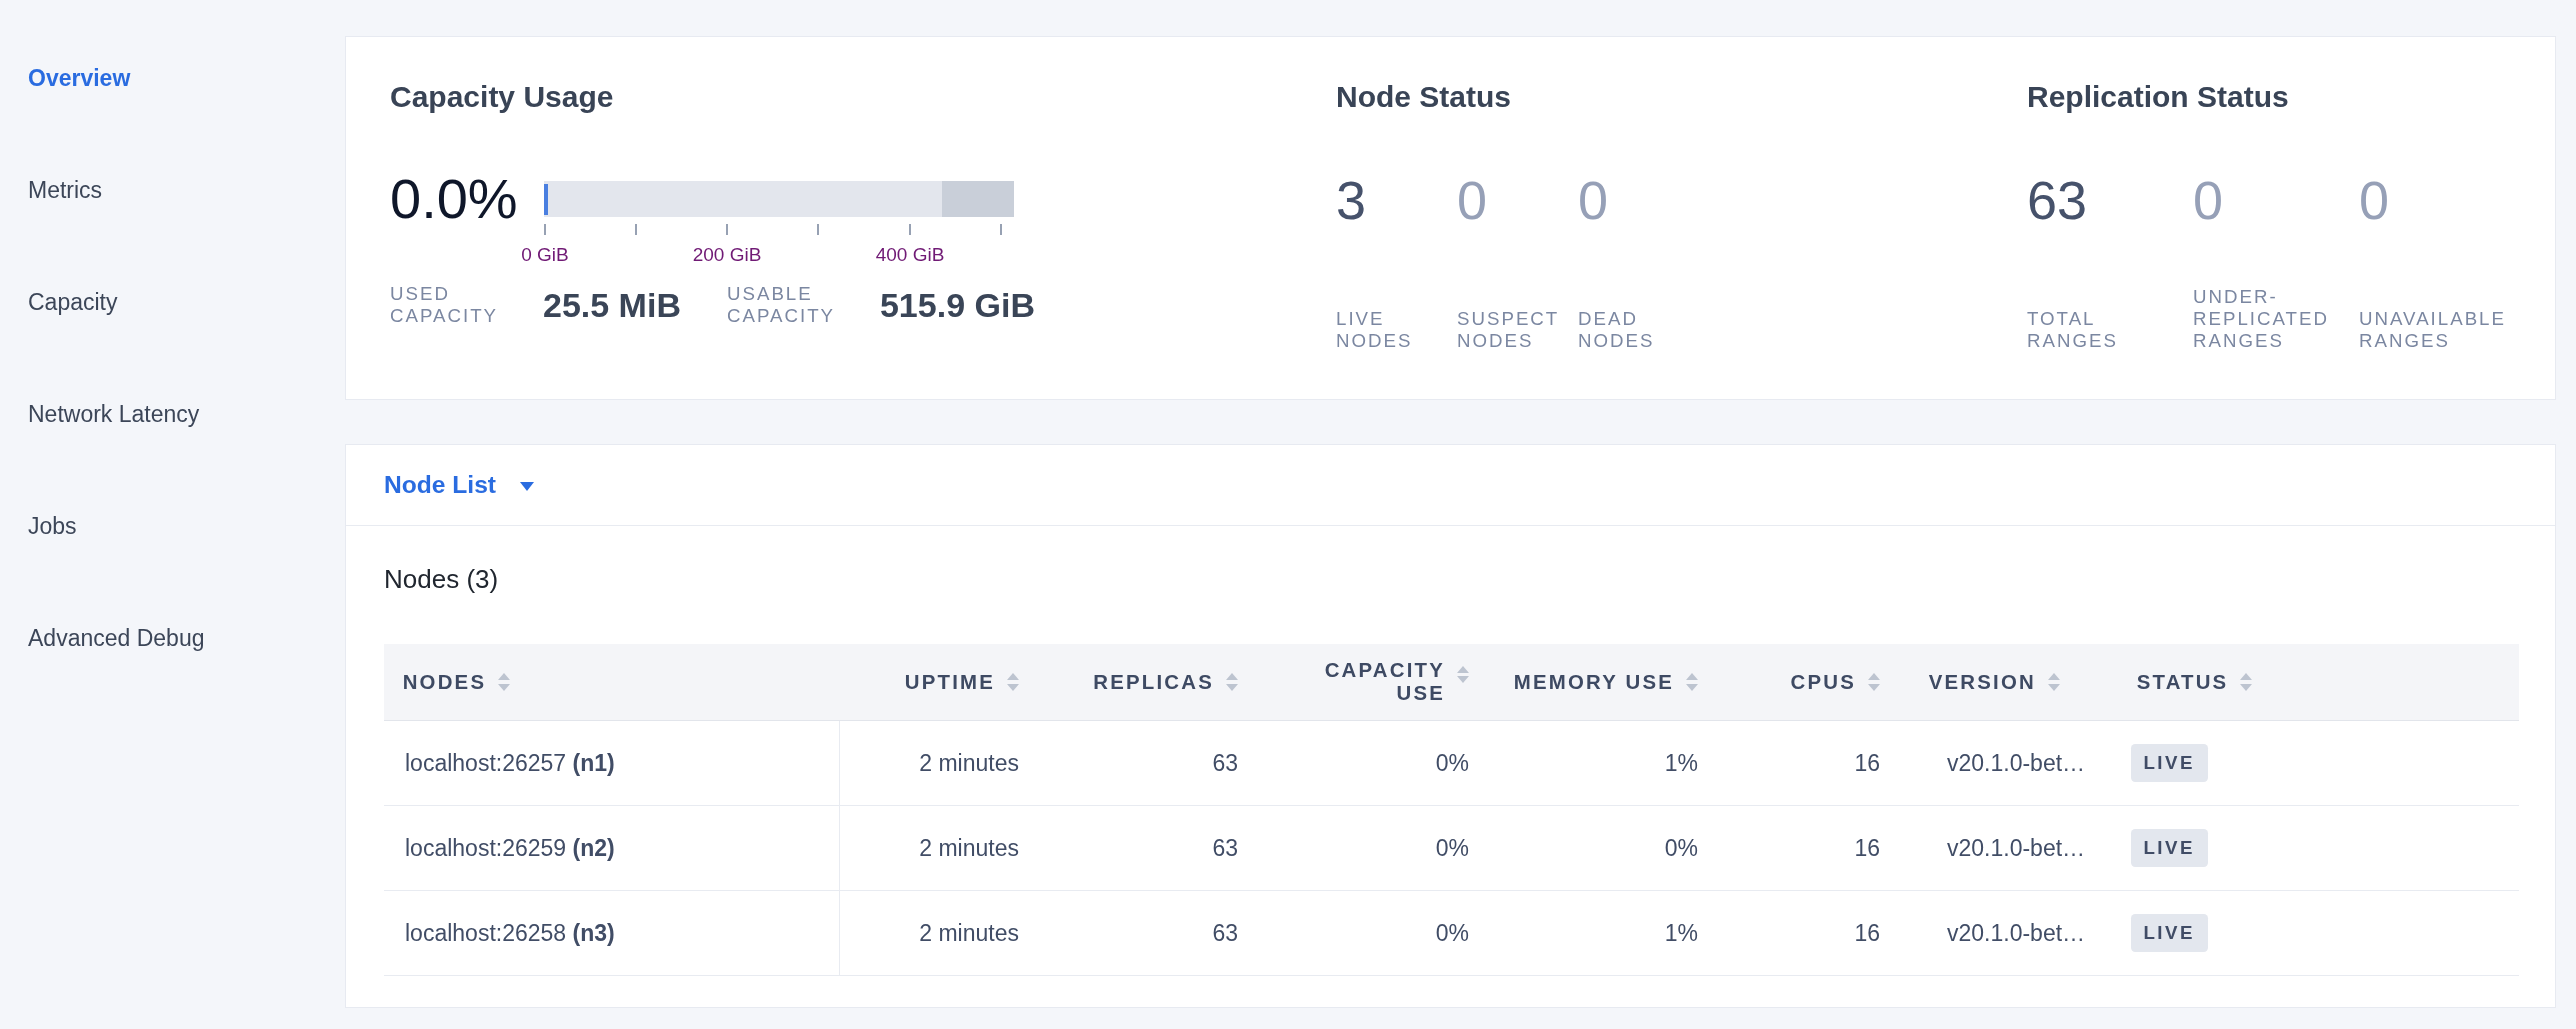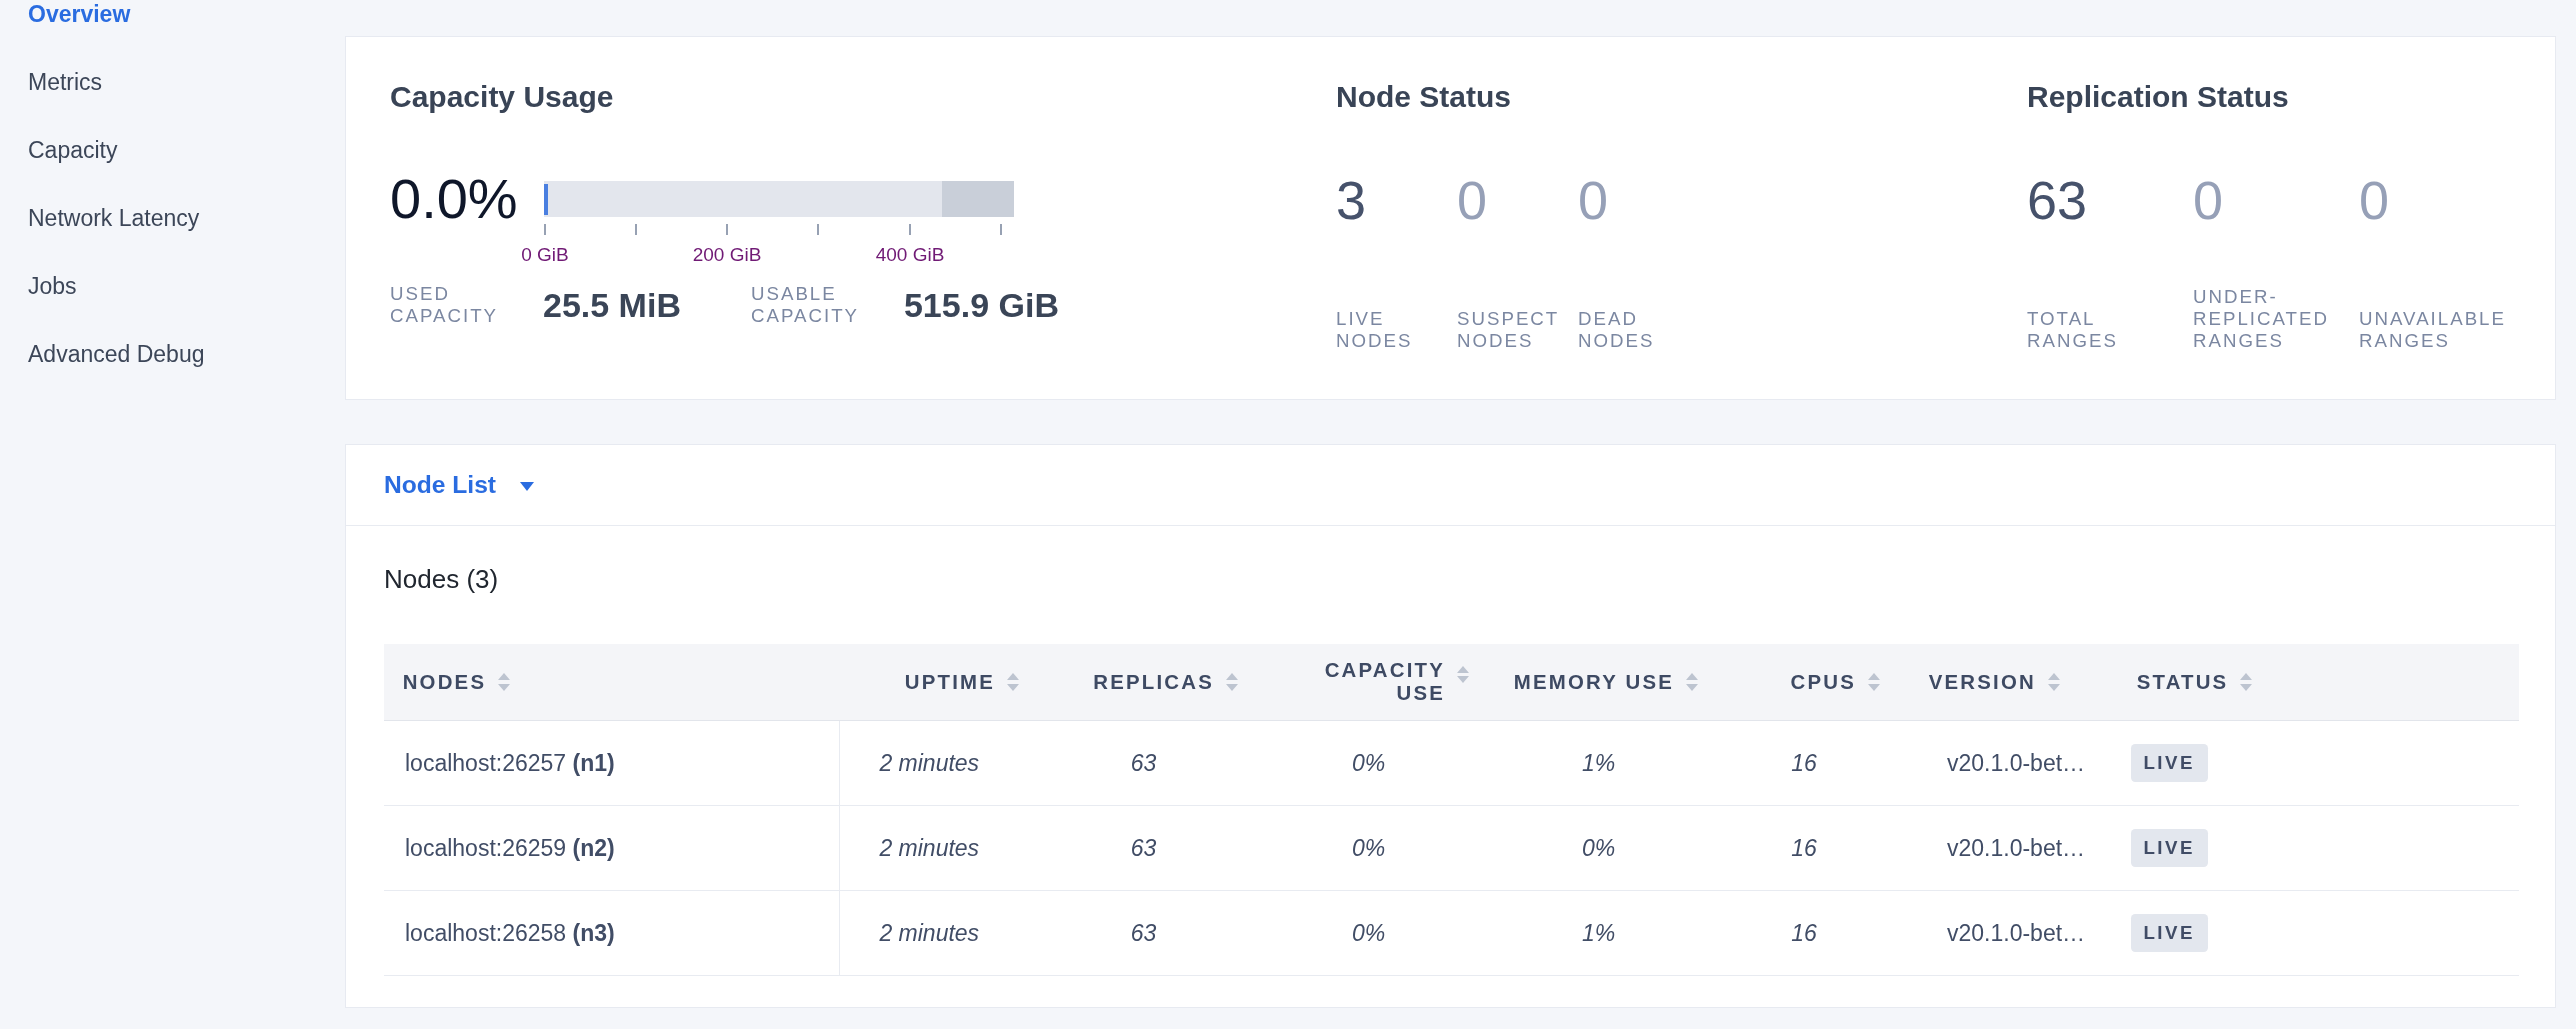--- a/index.html
+++ b/index.html
@@ -4,21 +4,21 @@
 <style>
   html,body{margin:0;padding:0;}
   body{
     width:2576px;height:1030px;position:relative;overflow:hidden;
     background:#f4f6fa;
     font-family:"Liberation Sans","DejaVu Sans",sans-serif;
     color:#414d66;
   }
   
   .sidebar{position:absolute;left:28px;top:0.8px;width:289px;}
-  .side-item{height:68px;display:flex;align-items:flex-start;font-size:23px;color:#3c4658;cursor:pointer;}
+  .side-item{height:68px;display:flex;align-items:center;font-size:23px;color:#3c4658;cursor:pointer;margin-top:44px;}
   .side-item.active{color:#2a6ce0;font-weight:700;}
   
   .card{position:absolute;background:#ffffff;border:0.8px solid #e7eaf1;box-sizing:border-box;}
   #card-top{left:345px;top:36px;width:2211px;height:364px;}
   #card-nodes{left:345px;top:444px;width:2211px;height:564px;}
   
   .sec{position:absolute;top:45px;}
   #sec-capacity{left:44px;}
   #sec-nodestatus{left:990px;}
   #sec-replication{left:1681px;}
@@ -29,21 +29,21 @@
   .stat-value.dim{color:#96a0b7;}
   #sec-nodestatus .stat-value{width:121px;}
   #sec-replication .stat-value{width:166px;}
   .labels{position:absolute;left:0;top:175px;height:95px;display:flex;align-items:flex-end;}
   .stat-label{font-size:18.7px;letter-spacing:2px;color:#7b87a1;line-height:22px;white-space:pre-line;}
   #sec-nodestatus .stat-label{width:121px;}
   #sec-replication .stat-label{width:166px;}
   
   .cap-stats{position:absolute;left:0;top:175px;height:95px;display:flex;align-items:center;}
   .cap-label{width:129px;}
-  .cap-value{font-size:34px;font-weight:700;color:#3a4557;line-height:36px;margin-left:24px;margin-right:70px;white-space:nowrap;}
+  .cap-value{font-size:34px;font-weight:700;color:#3a4557;line-height:36px;margin-left:24px;margin-right:46px;white-space:nowrap;}
   
   .gauge{position:absolute;left:154px;top:99px;width:470px;height:36px;}
   .bar-light{position:absolute;left:0;top:0;width:398px;height:36px;background:#e3e6ed;}
   .bar-dark{position:absolute;left:398px;top:0;width:72px;height:36px;background:#c9cfd9;}
   .bar-used{position:absolute;left:0;top:2.5px;width:4.2px;height:31px;background:#4a7fe0;}
   .tick{position:absolute;top:43px;width:1.7px;height:11px;background:#97a1b3;}
   .tick-label{position:absolute;top:63px;width:136px;text-align:center;font-size:19px;color:#701a75;white-space:nowrap;}
   
   .nodelist-bar{position:absolute;left:0;top:0;right:0;height:81px;border-bottom:0.8px solid #e8ebf1;display:flex;align-items:center;padding-left:38px;box-sizing:border-box;cursor:pointer;}
   .nodelist-label{font-size:24.6px;font-weight:600;color:#2a6ce0;}
@@ -57,21 +57,21 @@
   .th-inner{display:flex;align-items:center;gap:12px;}
   th.al-right .th-inner{justify-content:flex-end;}
   th.al-right .th-label{text-align:right;}
   th.wrap .th-label{max-width:127px;margin-left:14px;}
   th.wrap .th-inner{align-items:flex-start;}
   th.wrap .sort-icon{margin-top:6.8px;}
   .sort-icon{display:inline-flex;flex-direction:column;gap:3.4px;flex:none;}
   .tri-up{width:0;height:0;border-left:6px solid transparent;border-right:6px solid transparent;border-bottom:7.6px solid #bdc4d0;}
   .tri-down{width:0;height:0;border-left:6px solid transparent;border-right:6px solid transparent;border-top:7.6px solid #bdc4d0;}
   td{height:84px;border-bottom:0.8px solid #e8ebf1;padding:0;font-size:23px;color:#414d66;background:#fff;}
-  td.al-right{text-align:center;padding-right:30px;font-style:italic;}
+  td.al-right{text-align:right;padding-right:30px;}
   .td-node{padding-left:21px;border-right:0.8px solid #e8ebf1;}
   .nid{font-weight:700;}
   .td-version{padding-left:37px;}
   .td-status{padding-left:12.7px;}
   .badge{display:inline-block;background:#e3e7ee;color:#404c66;font-size:18.7px;font-weight:700;letter-spacing:2.5px;padding:9.3px 12.7px;border-radius:4.2px;line-height:1;}
 </style>
 </head>
 <body>
 
 <div class="sidebar" id="sidebar">

